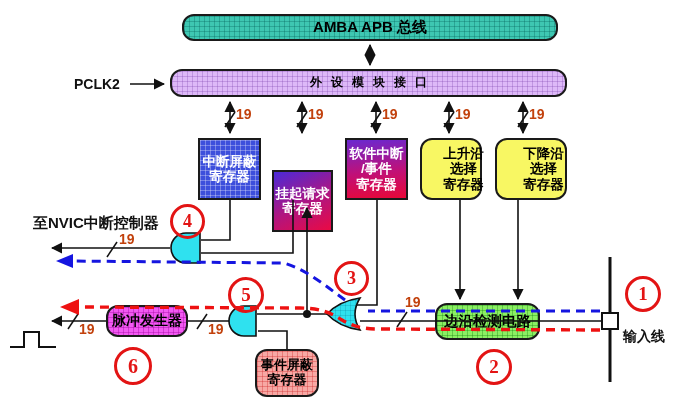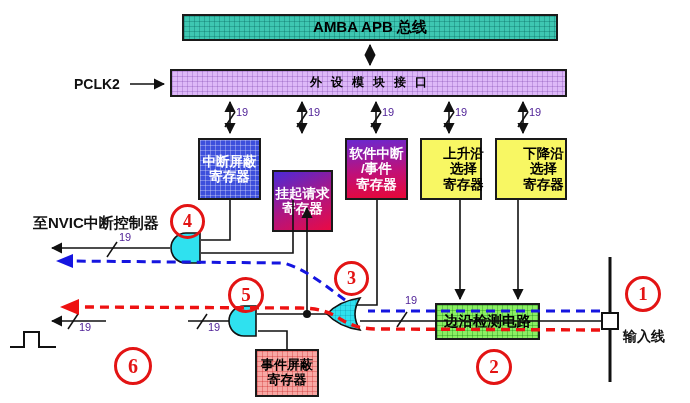--- a/index.html
+++ b/index.html
@@ -27,23 +27,23 @@
   .grid-magenta{background-color:#F25AF2;background-image:
      linear-gradient(rgba(160,0,160,.38) 1px,transparent 1px),
      linear-gradient(90deg,rgba(160,0,160,.38) 1px,transparent 1px);background-size:5px 5px;}
   .grid-salmon{background-color:#F7A8A4;background-image:
      linear-gradient(rgba(205,40,40,.35) 1px,transparent 1px),
      linear-gradient(90deg,rgba(205,40,40,.35) 1px,transparent 1px);background-size:5px 5px;}
   .grad-red1{background:linear-gradient(155deg,#4A2AD8 0%,#B01580 55%,#EA0A44 100%);margin-top:32px;}
   .grad-red2{background:linear-gradient(175deg,#6A28D0 0%,#C01078 55%,#E80838 100%);}
   .yellow{background:#F8F763;padding-left:25px;}
   .wtxt{color:#fff;font-weight:bold;}
-  .btxt{color:#000;font-weight:bold;}
+  .btxt{color:#000;font-weight:bold;border-radius:12px;}
   .lbl{position:absolute;z-index:3;font-weight:bold;white-space:nowrap;}
-  .n19{position:absolute;z-index:3;font-size:11px;color:#4c1d95;white-space:nowrap;font-weight:normal;}
+  .n19{position:absolute;z-index:3;font-size:14px;color:#c2410c;white-space:nowrap;font-weight:bold;}
   .step{position:absolute;z-index:4;border:3px solid #E31414;border-radius:50%;
         color:#E31414;display:flex;align-items:center;justify-content:center;
         font-family:"Liberation Serif","DejaVu Serif",serif;font-weight:bold;background:transparent;}
   #wires{position:absolute;left:0;top:0;z-index:2;}
 </style>
 </head>
 <body>
 
 <div id="stage">
 
@@ -80,20 +80,23 @@
   <div class="box yellow btxt" style="left:495px;top:138px;width:72px;height:62px;font-size:13.5px;">
     <span class="ln">下降沿</span>
     <span class="ln">选择</span>
     <span class="ln">寄存器</span>
   </div>
 
   <div class="box grid-green btxt" style="left:435px;top:303px;width:105px;height:37px;font-size:14.5px;">
     <span class="ln">边沿检测电路</span>
   </div>
 
+  <div class="box grid-magenta btxt" style="left:106px;top:305px;width:82px;height:32px;font-size:14px;">
+    <span class="ln">脉冲发生器</span>
+  </div>
 
   <div class="box grid-salmon btxt" style="left:255px;top:349px;width:64px;height:48px;font-size:13px;">
     <span class="ln">事件屏蔽</span>
     <span class="ln">寄存器</span>
   </div>
 
   <svg id="wires" width="690" height="403" viewBox="0 0 690 403">
     <defs>
       <marker id="ab" viewBox="0 0 10 10" refX="9" refY="5" markerWidth="7" markerHeight="7" orient="auto-start-reverse">
           <path d="M0,0 L10,5 L0,10 z" fill="#111"></path>

